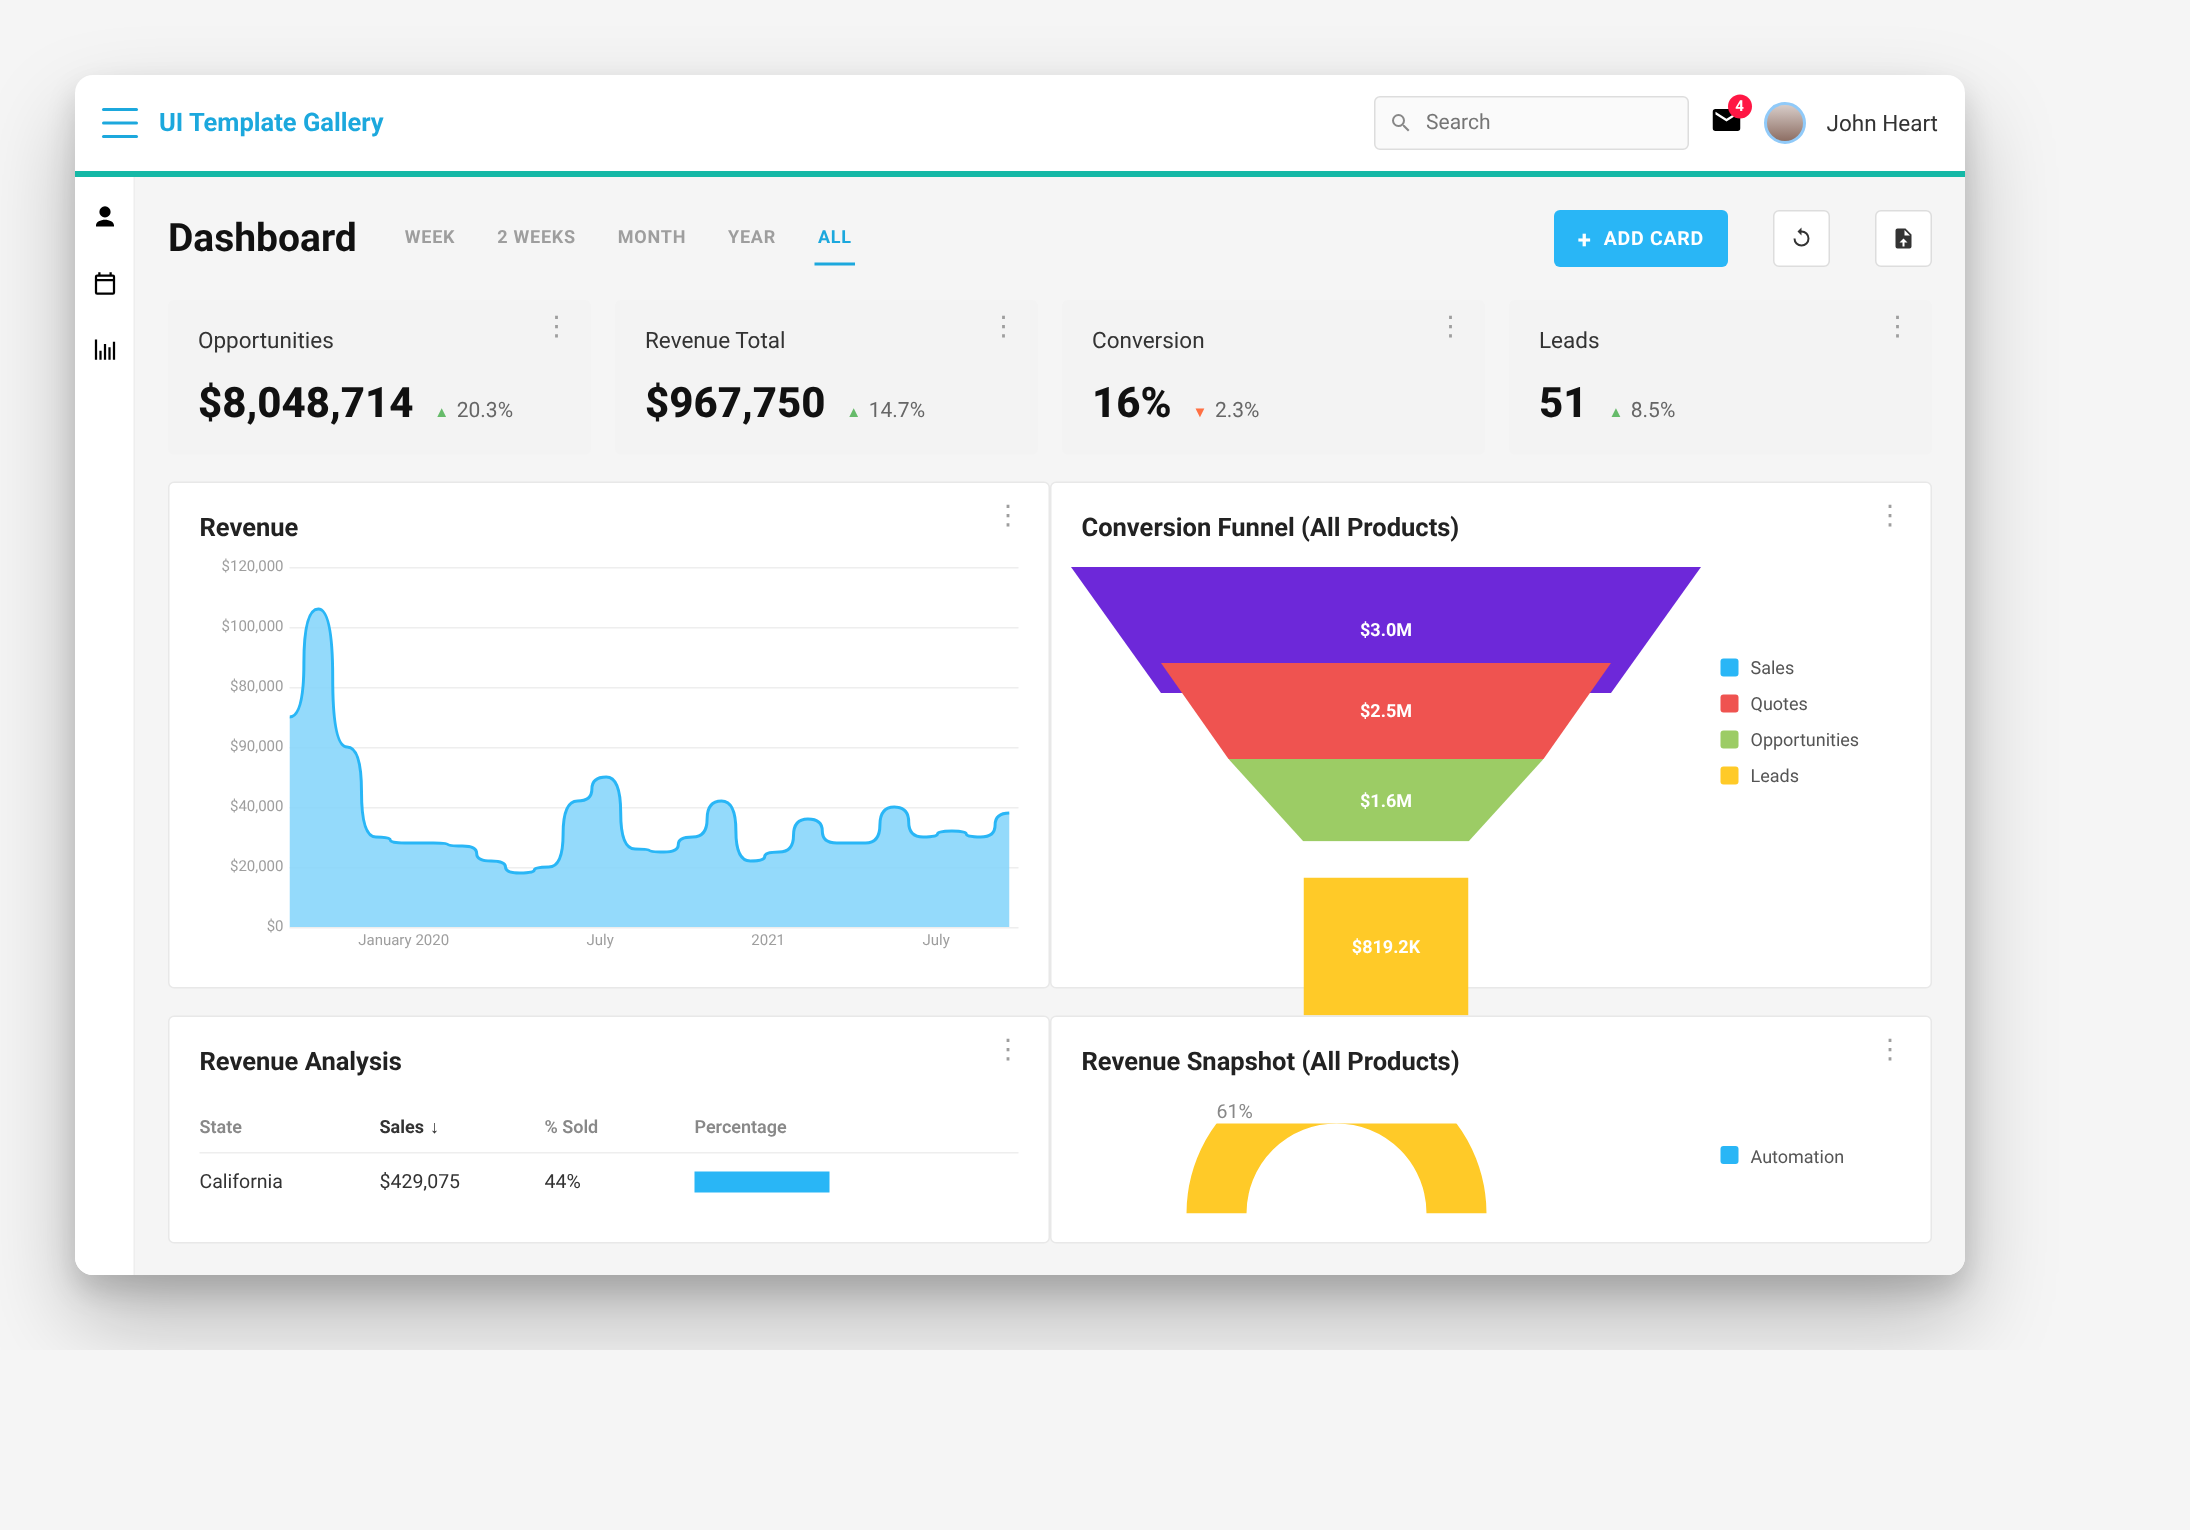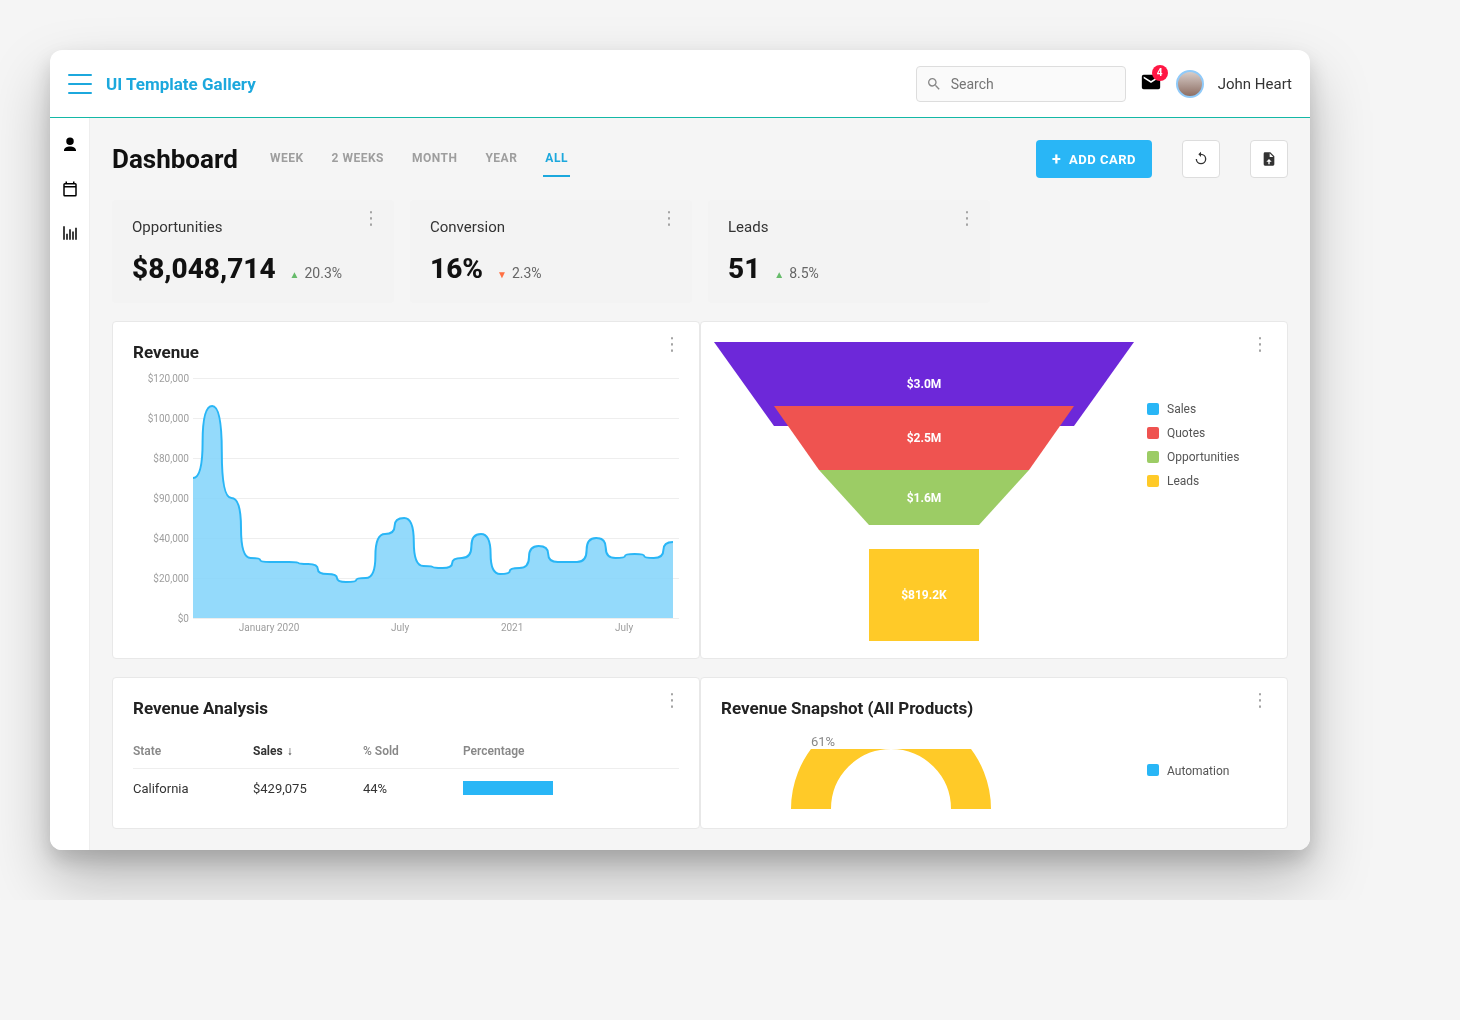--- a/index.html
+++ b/index.html
@@ -1,18 +1,18 @@
 <!DOCTYPE html>
 <html><head>
 <meta charset="utf-8">
 <style>
 * { margin:0; padding:0; box-sizing:border-box; font-family:-apple-system,BlinkMacSystemFont,"Segoe UI",Roboto,sans-serif; }
 body { background:#f5f5f5; padding:50px; }
 .app-frame { width:1260px; height:800px; background:#fff; border-radius:12px; box-shadow:0 30px 60px rgba(0,0,0,.25),0 10px 20px rgba(0,0,0,.15); overflow:hidden; position:relative; }
-.topbar { height:68px; border-bottom:1px solid #14b8a6; display:flex; align-items:center; padding:0 18px; gap:14px; }
+.topbar { height:68px; border-bottom:4px solid #14b8a6; display:flex; align-items:center; padding:0 18px; gap:14px; }
 .hamburger { width:24px; height:20px; display:flex; flex-direction:column; justify-content:space-between; cursor:pointer; }
 .hamburger span { height:2px; background:#1ca8dd; border-radius:1px; }
 .brand { color:#1ca8dd; font-weight:700; font-size:17px; }
 .topbar-spacer { flex:1; }
 .search-box { position:relative; }
 .search-box input { width:210px; height:36px; border:1px solid #ddd; border-radius:4px; padding:0 10px 0 34px; font-size:14px; background:#fafafa; }
 .search-box svg { position:absolute; left:10px; top:10px; width:16px; height:16px; fill:#888; }
 .mail-badge { position:relative; cursor:pointer; }
 .mail-badge svg { width:22px; height:22px; fill:#000; }
 .mail-badge .count { position:absolute; top:-6px; right:-6px; background:#ff1744; color:#fff; font-size:10px; font-weight:700; width:16px; height:16px; border-radius:8px; display:flex; align-items:center; justify-content:center; }
@@ -141,20 +141,26 @@
 
       <div class="kpi-row">
         <div class="kpi-card">
           <div class="more-dots"></div>
           <div class="kpi-label">Opportunities</div>
           <span class="kpi-value">$8,048,714</span>
           <span class="kpi-delta delta-up">20.3%</span>
         </div>
         <div class="kpi-card">
           <div class="more-dots"></div>
+          <div class="kpi-label">Revenue Total</div>
+          <span class="kpi-value">$967,750</span>
+          <span class="kpi-delta delta-up">14.7%</span>
+        </div>
+        <div class="kpi-card">
+          <div class="more-dots"></div>
           <div class="kpi-label">Conversion</div>
           <span class="kpi-value">16%</span>
           <span class="kpi-delta delta-down">2.3%</span>
         </div>
         <div class="kpi-card">
           <div class="more-dots"></div>
           <div class="kpi-label">Leads</div>
           <span class="kpi-value">51</span>
           <span class="kpi-delta delta-up">8.5%</span>
         </div>
@@ -191,20 +197,21 @@
                 <span>January 2020</span>
                 <span>July</span>
                 <span>2021</span>
                 <span>July</span>
               </div>
           </div>
         </div>
 
         <div class="panel">
           <div class="more-dots"></div>
+          <div class="panel-title">Conversion Funnel (All Products)</div>
           <div class="funnel-wrap">
             <div class="funnel" id="funnel">
                 <div class="funnel-seg" style="top: 0px; width: 420px; height: 84px; background: #6d28d9; clip-path: polygon(0px 0px, 100% 0px, 85.7143% 100%, 14.2857% 100%);">$3.0M</div>
                 <div class="funnel-seg" style="top: 64px; width: 300px; height: 64px; background: rgb(239, 83, 80); clip-path: polygon(0px 0px, 100% 0px, 85% 100%, 15% 100%);">$2.5M</div>
                 <div class="funnel-seg" style="top: 128px; width: 210px; height: 55px; background: rgb(156, 204, 101); clip-path: polygon(0px 0px, 100% 0px, 76.1905% 100%, 23.8095% 100%);">$1.6M</div>
                 <div class="funnel-seg" style="top: 183px; width: 110px; height: 92px; background: rgb(255, 202, 40); clip-path: polygon(0px 0px, 100% 0px, 100% 100%, 0px 100%); margin-top: 24px;">$819.2K</div>
               </div>
             <div class="funnel-legend" id="funnel-legend">
                 <div>
                   <span class="legend-sq" style="background:#29b6f6"></span>

